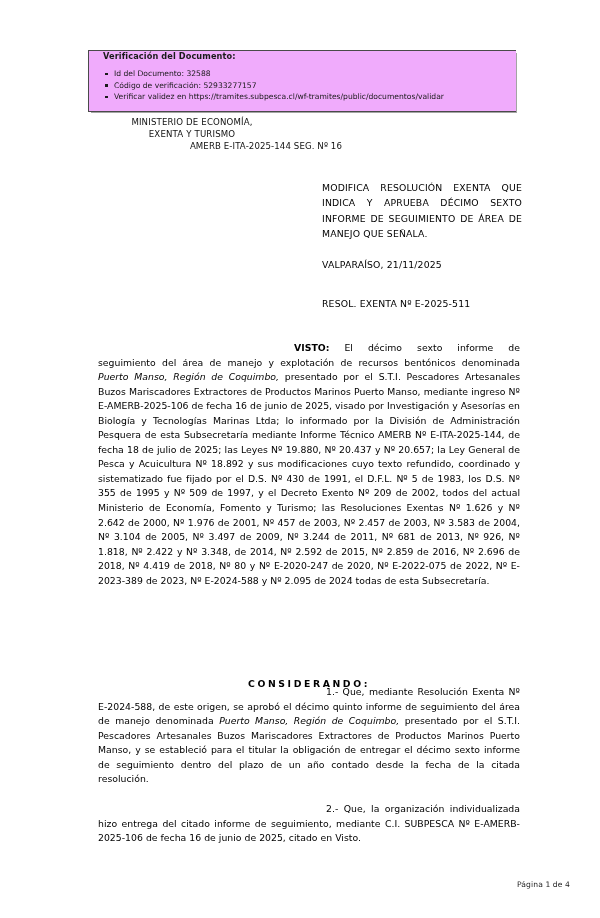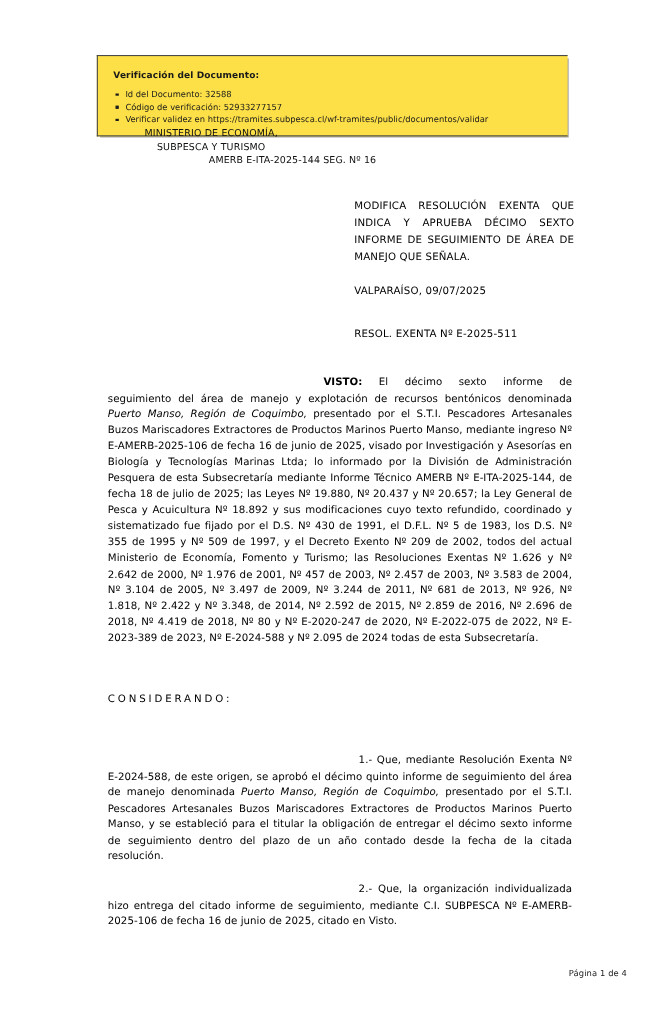--- a/index.html
+++ b/index.html
@@ -25,22 +25,22 @@
 
   
   .verif-box {
     position: absolute;
     left: 88px;
     top: 50px;
     width: 428px;
     box-sizing: border-box;
     border: 1px solid #4a4a4a;
     border-right: none;
-    padding: 12px 8px 8px 14px;
-    background: #fde047;
+    padding: 0 8px 8px 14px;
+    background: #f0abfc;
     box-shadow: 2px 2px 0 -1px rgba(90,90,90,0.55);
   }
   .verif-title {
     font-size: 8.2px;
     font-weight: bold;
     letter-spacing: 0.1px;
     margin-bottom: 7px;
     color: #1a1a1a;
   }
   .verif-list {
@@ -145,24 +145,25 @@
   .em-bold-italic {
     font-weight: normal;
     font-style: italic;
   }
   .indent-start { display: inline-block; width: 196px; }
   .indent-start-2 { display: inline-block; width: 228px; }
 
   .considerando {
     position: absolute;
     left: 98px;
-    top: 630px;
+    top: 678px;
     width: 422px;
-    font-size: 9.3px;
-    font-weight: normal;
+    text-align: center;
+    font-size: 9.3px;
+    font-weight: bold;
     letter-spacing: 2.6px;
   }
 
   
   .footer {
     position: absolute;
     right: 30px;
     top: 880px;
     font-size: 7.6px;
     color: #1a1a1a;
@@ -178,27 +179,27 @@
     <div class="verif-title">Verificación del Documento:</div>
     <ul class="verif-list">
       <li>Id del Documento: 32588</li>
       <li>Código de verificación: 52933277157</li>
       <li>Verificar validez en https://tramites.subpesca.cl/wf-tramites/public/documentos/validar</li>
     </ul>
   </div>
 
   <div class="ministry">
     <div class="line1">MINISTERIO DE ECONOMÍA,</div>
-    <div class="line2">SUBPESCA Y TURISMO</div>
+    <div class="line2">EXENTA Y TURISMO</div>
     <div class="amerb">AMERB E-ITA-2025-144 SEG. Nº 16</div>
   </div>
 
   <div class="subject">MODIFICA RESOLUCIÓN EXENTA QUE INDICA Y APRUEBA DÉCIMO SEXTO INFORME DE SEGUIMIENTO DE ÁREA DE MANEJO QUE SEÑALA.</div>
 
-  <div class="place-date">VALPARAÍSO, 09/07/2025</div>
+  <div class="place-date">VALPARAÍSO, 21/11/2025</div>
 
   <div class="resol-num">RESOL. EXENTA Nº E-2025-511</div>
 
   <div class="body-block" id="visto-block">
     <p><span class="indent-start"></span><span class="lead">VISTO:</span><span> El décimo sexto informe de seguimiento del área de manejo y explotación de recursos bentónicos denominada </span><span class="em-bold-italic">Puerto Manso, Región de Coquimbo,</span><span> presentado por el S.T.I. Pescadores Artesanales Buzos Mariscadores Extractores de Productos Marinos Puerto Manso, mediante ingreso Nº E-AMERB-2025-106 de fecha 16 de junio de 2025, visado por Investigación y Asesorías en Biología y Tecnologías Marinas Ltda; lo informado por la División de Administración Pesquera de esta Subsecretaría mediante Informe Técnico AMERB Nº E-ITA-2025-144, de fecha 18 de julio de 2025; las Leyes Nº 19.880, Nº 20.437 y Nº 20.657; la Ley General de Pesca y Acuicultura Nº 18.892 y sus modificaciones cuyo texto refundido, coordinado y sistematizado fue fijado por el D.S. Nº 430 de 1991, el D.F.L. Nº 5 de 1983, los D.S. Nº 355 de 1995 y Nº 509 de 1997, y el Decreto Exento Nº 209 de 2002, todos del actual Ministerio de Economía, Fomento y Turismo; las Resoluciones Exentas Nº 1.626 y Nº 2.642 de 2000, Nº 1.976 de 2001, Nº 457 de 2003, Nº 2.457 de 2003, Nº 3.583 de 2004, Nº 3.104 de 2005, Nº 3.497 de 2009, Nº 3.244 de 2011, Nº 681 de 2013, Nº 926, Nº 1.818, Nº 2.422 y Nº 3.348, de 2014, Nº 2.592 de 2015, Nº 2.859 de 2016, Nº 2.696 de 2018, Nº 4.419 de 2018, Nº 80 y Nº E-2020-247 de 2020, Nº E-2022-075 de 2022, Nº E-2023-389 de 2023, Nº E-2024-588 y Nº 2.095 de 2024 todas de esta Subsecretaría.</span></p>
   </div>
 
   <div class="considerando">CONSIDERANDO:</div>
 
   <div class="body-block" id="cons-1-block">

